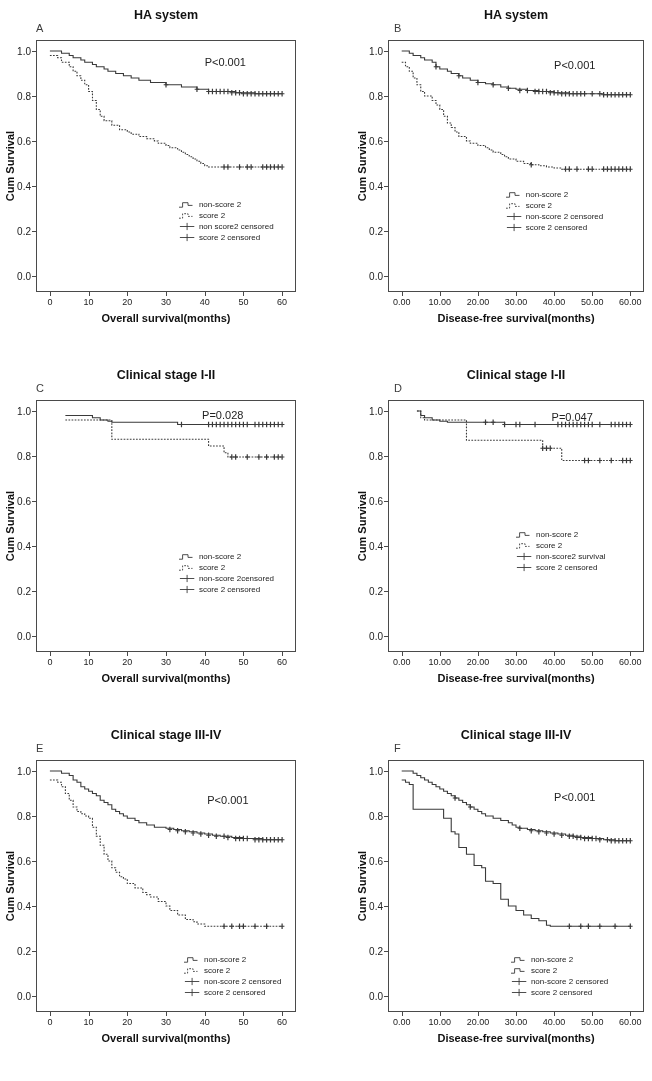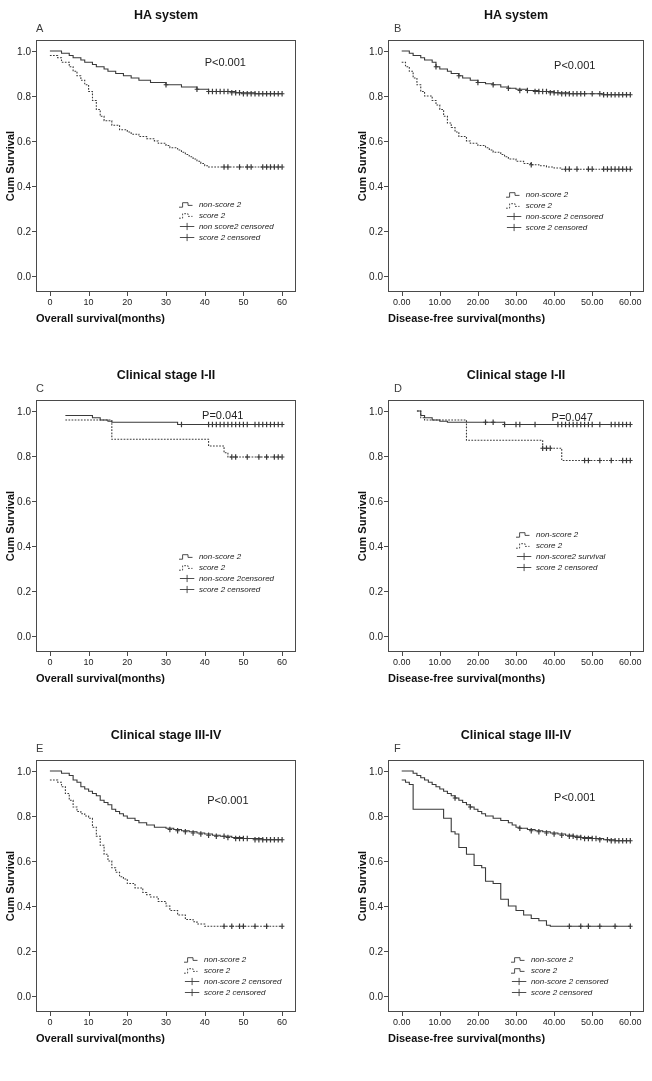--- a/index.html
+++ b/index.html
@@ -16,25 +16,25 @@
   .plot-svg{position:absolute;left:0;top:0;width:100%;height:100%;overflow:visible;}
   .curve{fill:none;stroke-width:1.1;}
   .curve-dashed{stroke-dasharray:1.7 1.4;}
   .censor{stroke-width:1.2;}
   .ytick{position:absolute;left:-34px;width:28px;text-align:right;font-size:10px;color:#222;}
   .ytickmark{position:absolute;left:-5px;width:4px;height:1px;background:#4a4a4a;}
   .xtick{position:absolute;bottom:-16px;transform:translateX(-50%);font-size:9px;color:#222;white-space:nowrap;}
   .xtickmark{position:absolute;bottom:-5px;width:1px;height:4px;background:#4a4a4a;}
   .ylabel{position:absolute;left:-27px;top:50%;transform:translate(-50%,-50%) rotate(-90deg);font-weight:bold;font-size:11px;white-space:nowrap;color:#111;}
   .pvalue{position:absolute;font-size:11px;color:#222;}
-  .legend{position:absolute;font-style:italic;}
+  .legend{position:absolute;}
   .legend-row{display:flex;align-items:center;height:11px;}
   .legend-marker{width:18px;height:9px;flex:0 0 18px;margin-right:2px;}
   .legend-row span{font-size:8px;color:#222;white-space:nowrap;}
-  .xlabel{font-weight:bold;font-size:11px;margin:20px 30px 0 36px;color:#111;}
+  .xlabel{font-weight:bold;font-size:11px;text-align:center;margin:20px 30px 0 36px;color:#111;}
   .panel:nth-child(even) .xlabel{margin:20px 8px 0 62px;}
 </style>
 </head>
 <body>
 
 <main class="figure-grid">
     <section class="panel">
     <div class="panel-title">HA system</div>
     <div class="panel-letter">A</div>
     <div class="plot-row">
@@ -177,21 +177,21 @@
     <div class="panel-letter">C</div>
     <div class="plot-row">
       <div class="plot-frame">
         <div class="ylabel">Cum Survival</div>
         <svg class="plot-svg" viewBox="0 0 100 100" preserveAspectRatio="none">
             <path d="M11.0 5.8H20.0H21.5V6.7H24.5V7.6H27.5V8.1H29.0V8.5H53.0H54.5V9.4H95.0" class="curve curve-solid" stroke="#3a3a3a" vector-effect="non-scaling-stroke"></path>
             <path d="M55.1 9.4h1.8M56.0 8.3v2.2M65.6 9.4h1.8M66.5 8.3v2.2M67.1 9.4h1.8M68.0 8.3v2.2M68.6 9.4h1.8M69.5 8.3v2.2M70.1 9.4h1.8M71.0 8.3v2.2M71.6 9.4h1.8M72.5 8.3v2.2M73.1 9.4h1.8M74.0 8.3v2.2M74.6 9.4h1.8M75.5 8.3v2.2M76.1 9.4h1.8M77.0 8.3v2.2M77.6 9.4h1.8M78.5 8.3v2.2M79.1 9.4h1.8M80.0 8.3v2.2M80.6 9.4h1.8M81.5 8.3v2.2M83.6 9.4h1.8M84.5 8.3v2.2M85.1 9.4h1.8M86.0 8.3v2.2M86.6 9.4h1.8M87.5 8.3v2.2M88.1 9.4h1.8M89.0 8.3v2.2M89.6 9.4h1.8M90.5 8.3v2.2M91.1 9.4h1.8M92.0 8.3v2.2M92.6 9.4h1.8M93.5 8.3v2.2M94.1 9.4h1.8M95.0 8.3v2.2" class="curve censor" stroke="#3a3a3a" vector-effect="non-scaling-stroke"></path>
             <path d="M11.0 7.6H27.5H29.0V15.3H65.0H66.5V18.0H71.0H72.5V20.7H74.0V22.4H95.0" class="curve curve-dashed" stroke="#3a3a3a" vector-effect="non-scaling-stroke"></path>
             <path d="M74.6 22.4h1.8M75.5 21.3v2.2M76.1 22.4h1.8M77.0 21.3v2.2M80.6 22.4h1.8M81.5 21.3v2.2M85.1 22.4h1.8M86.0 21.3v2.2M88.1 22.4h1.8M89.0 21.3v2.2M91.1 22.4h1.8M92.0 21.3v2.2M92.6 22.4h1.8M93.5 21.3v2.2M94.1 22.4h1.8M95.0 21.3v2.2" class="curve censor" stroke="#3a3a3a" vector-effect="non-scaling-stroke"></path>
           </svg>
-        <div class="pvalue" style="left: 64%; top: 3%;">P=0.041</div>
+        <div class="pvalue" style="left: 64%; top: 3%;">P=0.028</div>
         <div class="legend" style="left: 55%; top: 60%;">
             <div class="legend-row">
               <svg viewBox="0 0 20 10" class="legend-marker">
                 <path d="M0 8H4V3H10V6H15" fill="none" stroke="#3a3a3a" stroke-width="1"></path>
               </svg>
               <span>non-score 2</span>
             </div>
             <div class="legend-row">
               <svg viewBox="0 0 20 10" class="legend-marker">
                 <path d="M0 8H4V3H10V6H15" stroke-dasharray="2 1.6" fill="none" stroke="#3a3a3a" stroke-width="1"></path>

